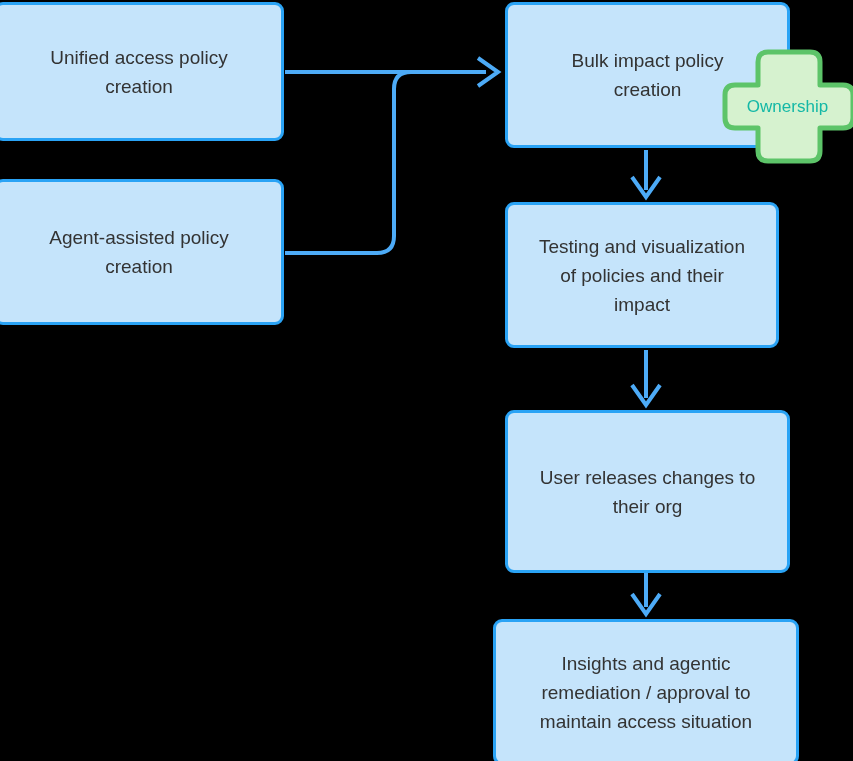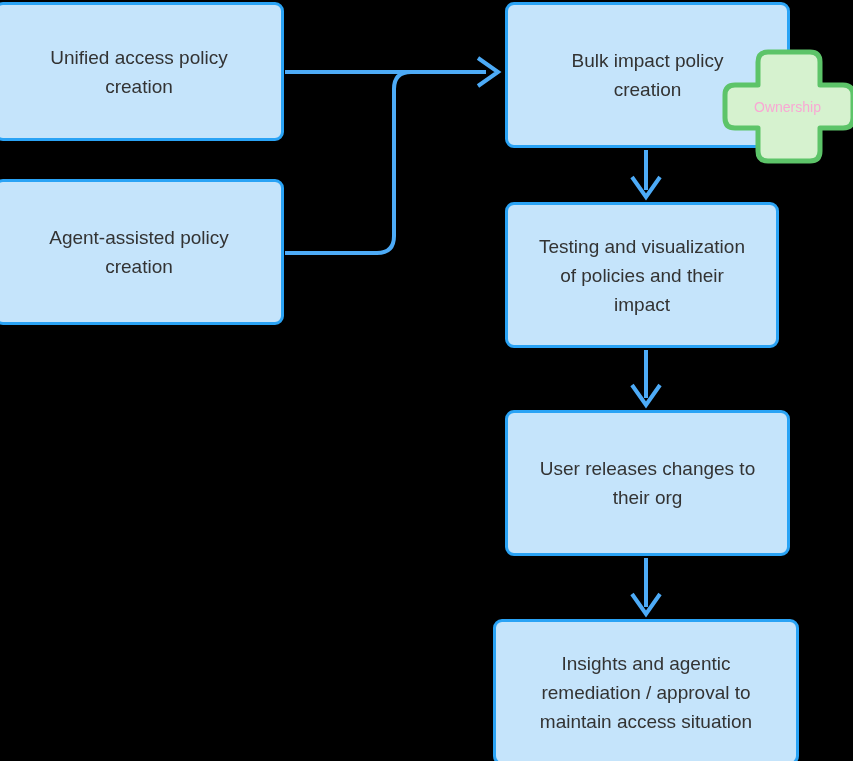--- a/index.html
+++ b/index.html
@@ -34,43 +34,43 @@
     padding: 4px 10px;
     z-index: 2;
   }
 
   
   #node-unified  { left: -6px;  top: 2px;   width: 290px; height: 139px; }
   #node-agent    { left: -6px;  top: 179px; width: 290px; height: 146px; }
 
   #node-bulk     { left: 505px; top: 2px;   width: 285px; height: 146px; }
   #node-testing  { left: 505px; top: 202px; width: 274px; height: 146px; }
-  #node-release  { left: 505px; top: 410px; width: 285px; height: 146px; }
+  #node-release  { left: 505px; top: 410px; width: 285px; height: 163px; }
   #node-insights { left: 493px; top: 619px; width: 306px; height: 146px; }
 
   
   .cross-wrap {
     position: absolute;
     left: 722px;
     top: 41px;
     width: 131px;
     height: 131px;
     z-index: 3;
   }
   .cross-wrap svg { display: block; }
   .cross-label {
     position: absolute;
     left: 0; top: 0;
     width: 131px;
     height: 131px;
     display: flex;
     align-items: center;
     justify-content: center;
-    color: #f9a8d4;
-    font-size: 14px;
+    color: #14b8a6;
+    font-size: 17px;
     font-family: "Liberation Sans", sans-serif;
     pointer-events: none;
   }
 
   
   #edges {
     position: absolute;
     left: 0; top: 0;
     width: 853px;
     height: 761px;

